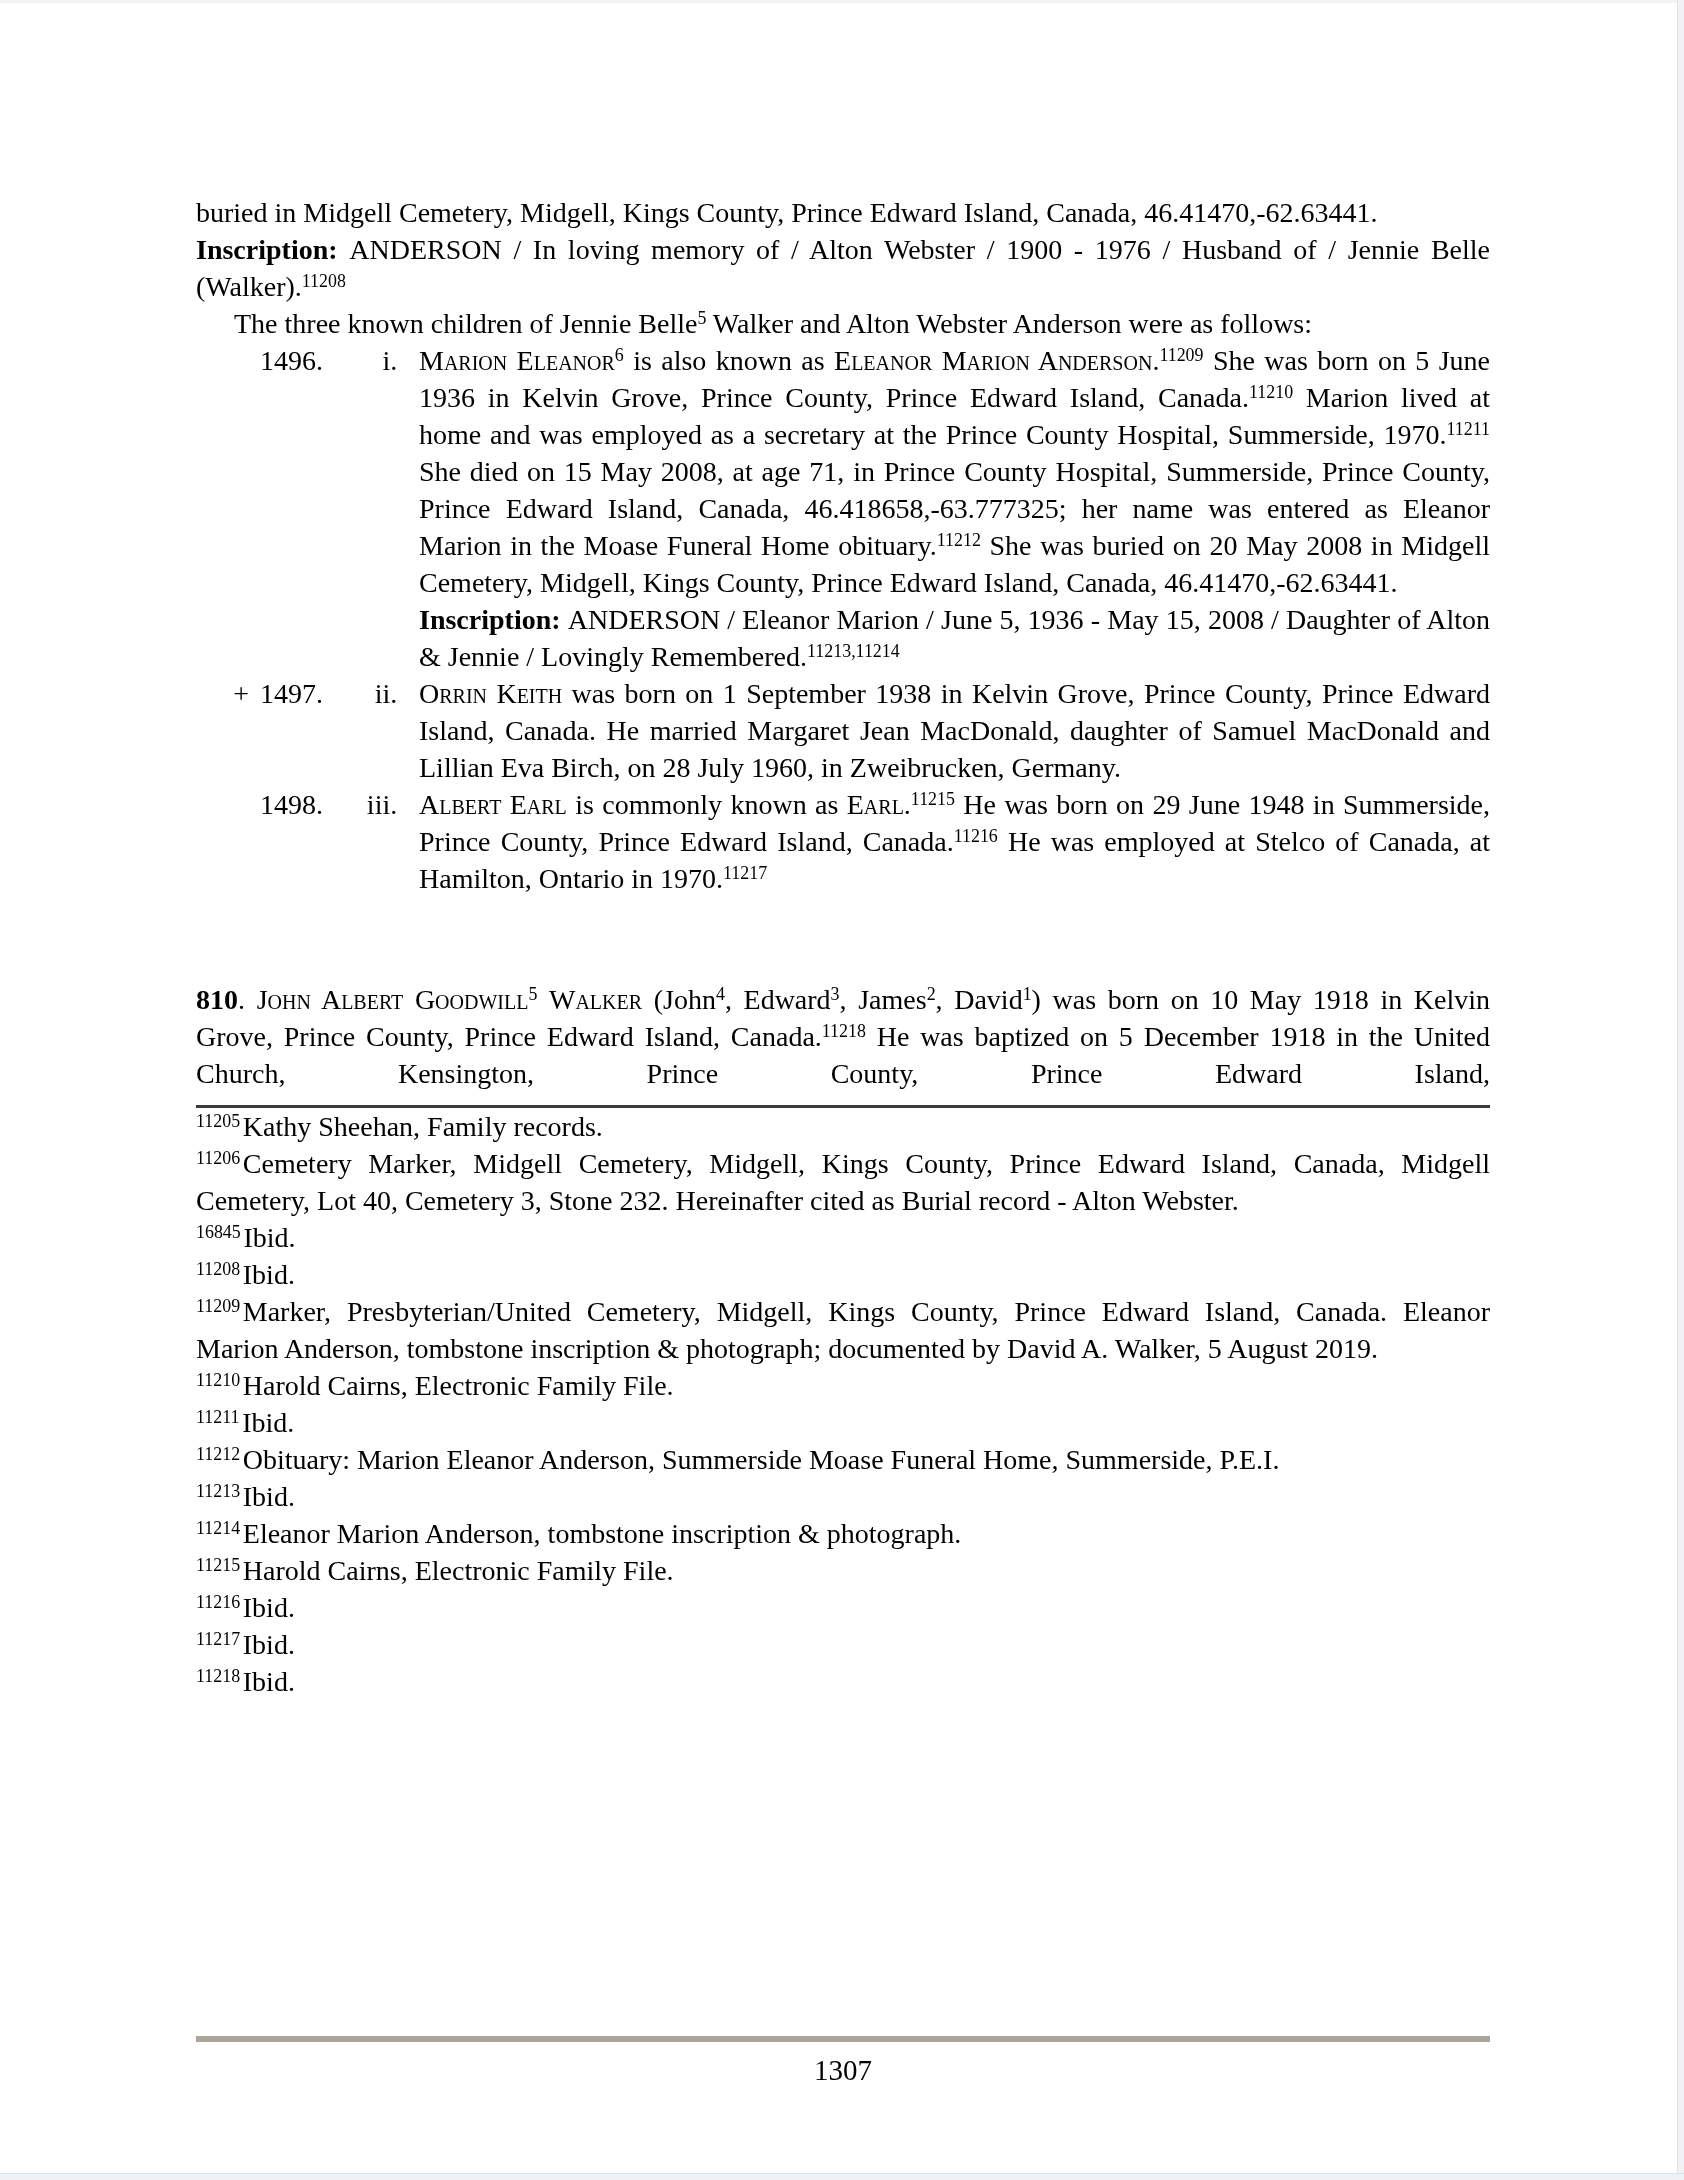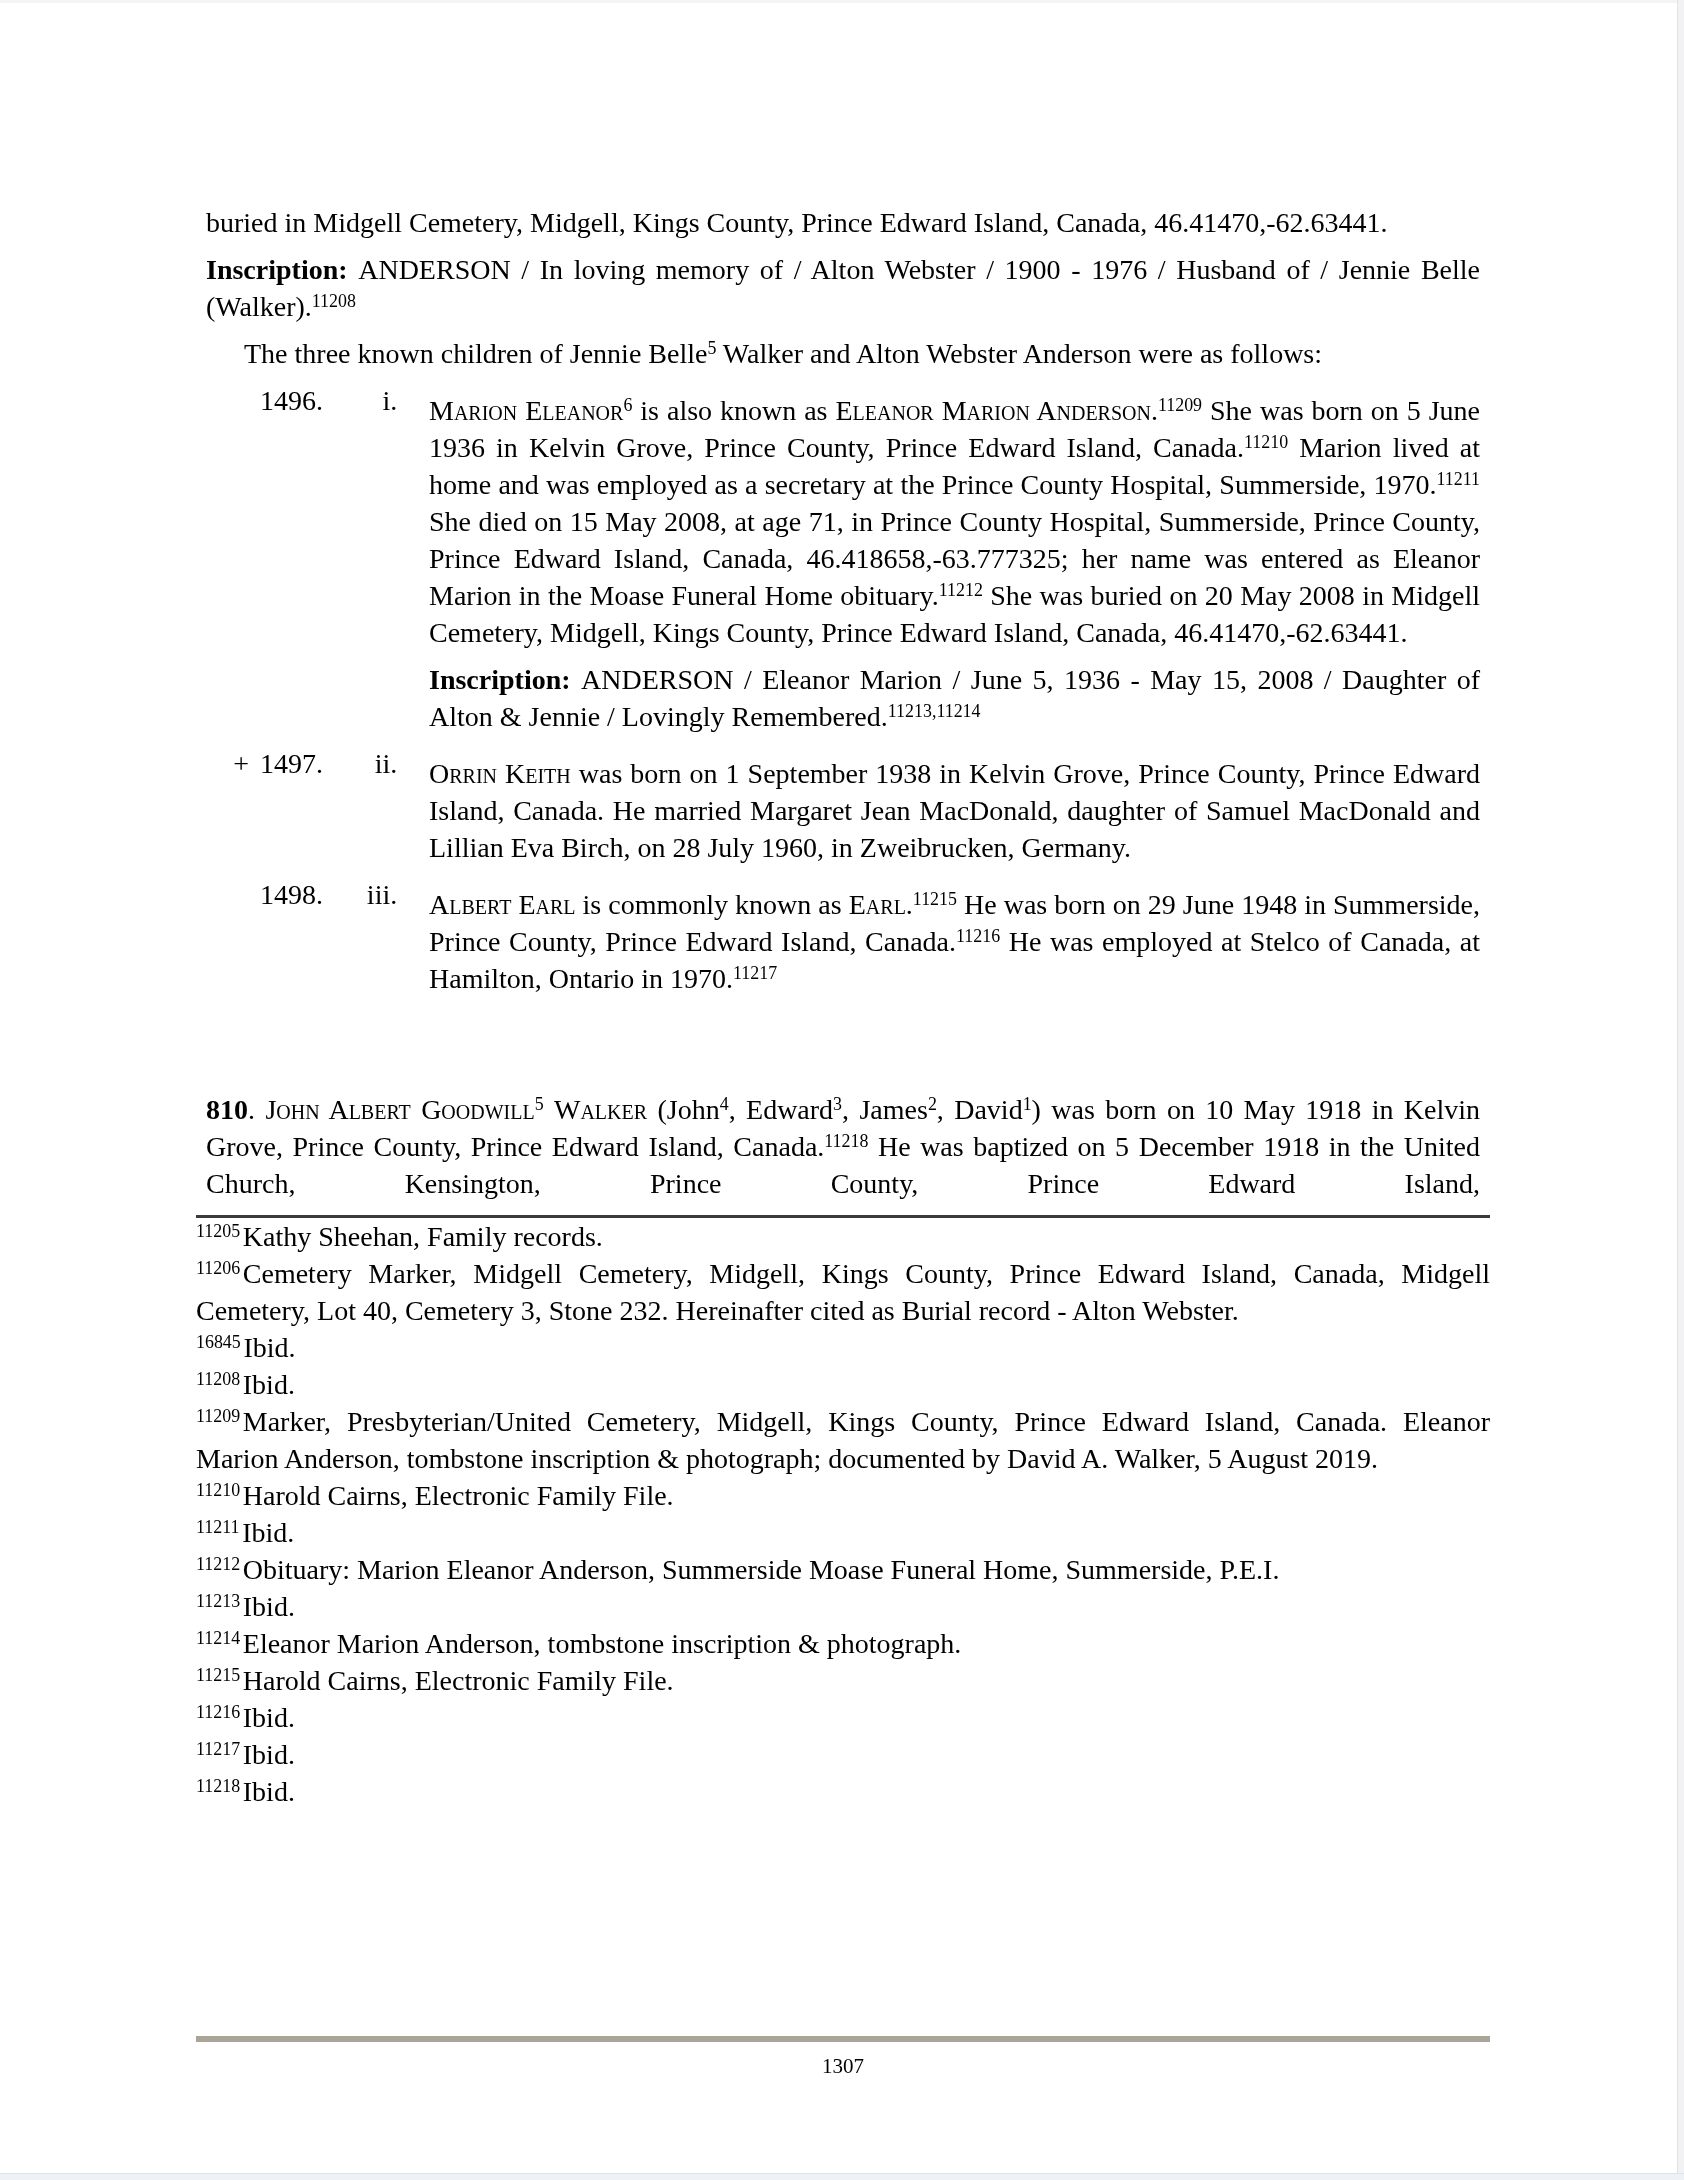--- a/index.html
+++ b/index.html
@@ -17,21 +17,21 @@
   }
   .content {
     position: absolute;
     left: 196px;
     top: 194px;
     width: 1294px;
     font-size: 28px;
     line-height: 37px;
     text-align: justify;
   }
-  .para { margin: 10px; }
+  .para { margin: 0; }
   .indent { text-indent: 38px; }
 
   .rs-b  { font-weight: 700; }
   .rs-i  { }
   .rs-sc { font-variant: small-caps; }
   .rs-sup {
     font-size: 0.64em;
     line-height: 0;
     position: relative;
     top: -0.48em;
@@ -62,21 +62,21 @@
 
   .footer {
     position: absolute;
     left: 196px;
     width: 1294px;
     top: 2036px;
   }
   .footer-rule { height: 5.5px; background: var(--footer-rule, #aaa499); }
   .page-number {
     text-align: center;
-    font-size: 21px;
+    font-size: 29px;
     margin-top: 12.8px;
   }
 
   .edge-top {
     position: absolute; left: 0; top: 0; width: 100%; height: 2.7px;
     background: #f4f4f5;
   }
   .edge-right {
     position: absolute; right: 0; top: 0; width: 8.2px; height: 100%;
     background: #f2f2f4; border-left: 0.9px solid #e3e3e6; box-sizing: border-box;

